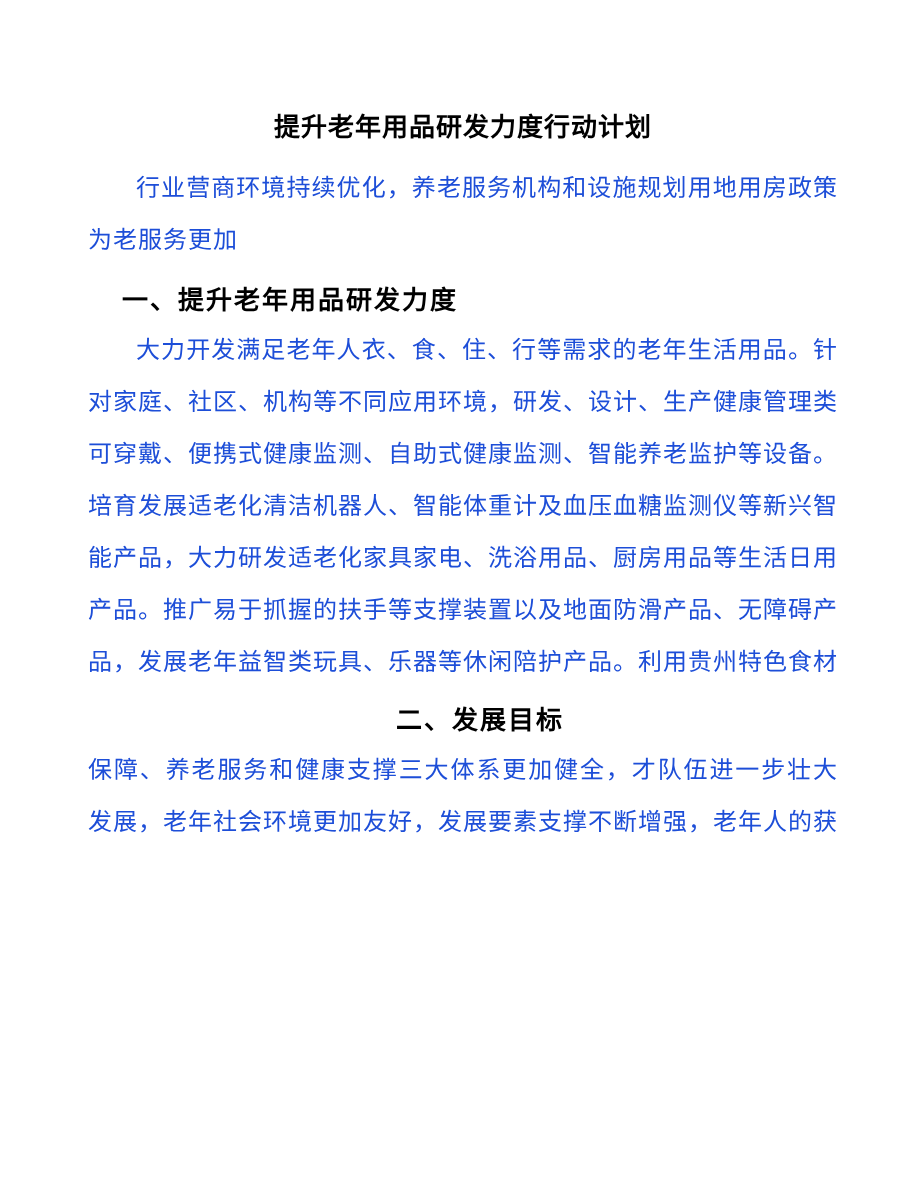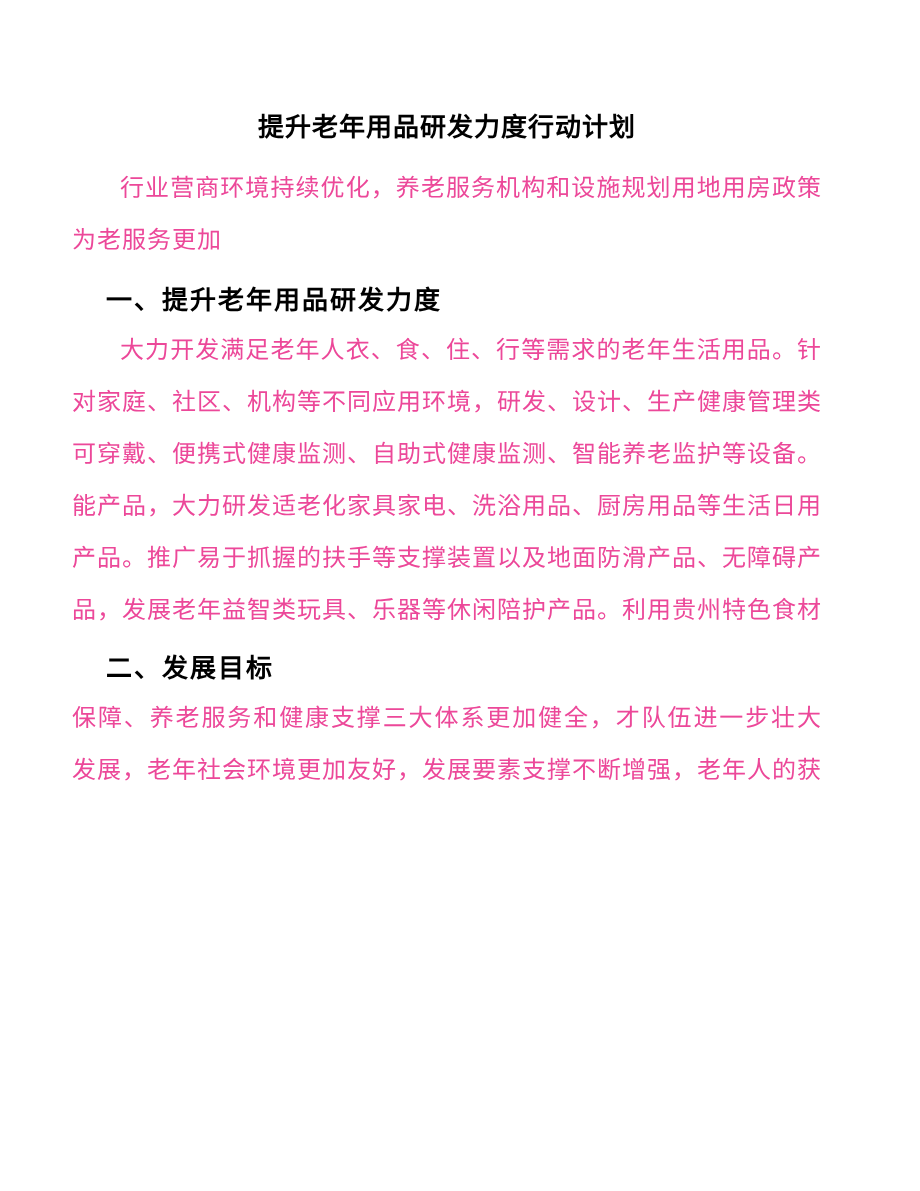--- a/index.html
+++ b/index.html
@@ -11,21 +11,21 @@
     position: relative;
     width: 920px;
     height: 1191px;
     background: #ffffff;
     overflow: hidden;
     font-family: "DejaVu Sans", "Liberation Sans", sans-serif;
     color: #1d1d1d;
   }
   .content {
     position: absolute;
-    left: 72px;
+    left: 88px;
     top: 101px;
     width: 750px;
   }
   .doc-title {
     font-size: 26px;
     font-weight: bold;
     color: #000000;
     text-align: center;
     line-height: 52px;
     letter-spacing: 1px;
@@ -37,21 +37,21 @@
   }
   .para-1 { margin-top: 9px; }
   .para-2 { margin-top: 0; }
   .para-3 { margin-top: 0; }
   .line {
     margin: 0;
     padding: 0;
     font-size: 24px;
     line-height: 52px;
     letter-spacing: 1px;
-    color: #ec4899;
+    color: #1d4ed8;
     text-align: left;
   }
   
   .fill {
     text-align: justify;
     text-align-last: justify;
     text-justify: inter-character;
   }
   
   .indent {
@@ -60,41 +60,42 @@
   .heading {
     margin: 0;
     padding-left: 34px;
     font-size: 26px;
     font-weight: bold;
     color: #000000;
     line-height: 48px;
     letter-spacing: 2px;
   }
   .heading-1 { margin-top: 10px; }
-  .heading-2 { margin-top: 8px; }
+  .heading-2 { margin-top: 8px; text-align: center; }
 </style>
 </head>
 <body>
 
 <div class="page">
   <div class="content">
 
     <h1 class="doc-title">提升老年用品研发力度行动计划</h1>
 
     <div class="para para-1">
       <p class="line fill indent">行业营商环境持续优化，养老服务机构和设施规划用地用房政策</p>
       <p class="line">为老服务更加</p>
     </div>
 
     <h2 class="heading heading-1">一、提升老年用品研发力度</h2>
 
     <div class="para para-2">
       <p class="line fill indent">大力开发满足老年人衣、食、住、行等需求的老年生活用品。针</p>
       <p class="line fill">对家庭、社区、机构等不同应用环境，研发、设计、生产健康管理类</p>
       <p class="line fill">可穿戴、便携式健康监测、自助式健康监测、智能养老监护等设备。</p>
+      <p class="line fill">培育发展适老化清洁机器人、智能体重计及血压血糖监测仪等新兴智</p>
       <p class="line fill">能产品，大力研发适老化家具家电、洗浴用品、厨房用品等生活日用</p>
       <p class="line fill">产品。推广易于抓握的扶手等支撑装置以及地面防滑产品、无障碍产</p>
       <p class="line fill">品，发展老年益智类玩具、乐器等休闲陪护产品。利用贵州特色食材</p>
     </div>
 
     <h2 class="heading heading-2">二、发展目标</h2>
 
     <div class="para para-3">
       <p class="line fill">保障、养老服务和健康支撑三大体系更加健全，才队伍进一步壮大</p>
       <p class="line fill">发展，老年社会环境更加友好，发展要素支撑不断增强，老年人的获</p>

